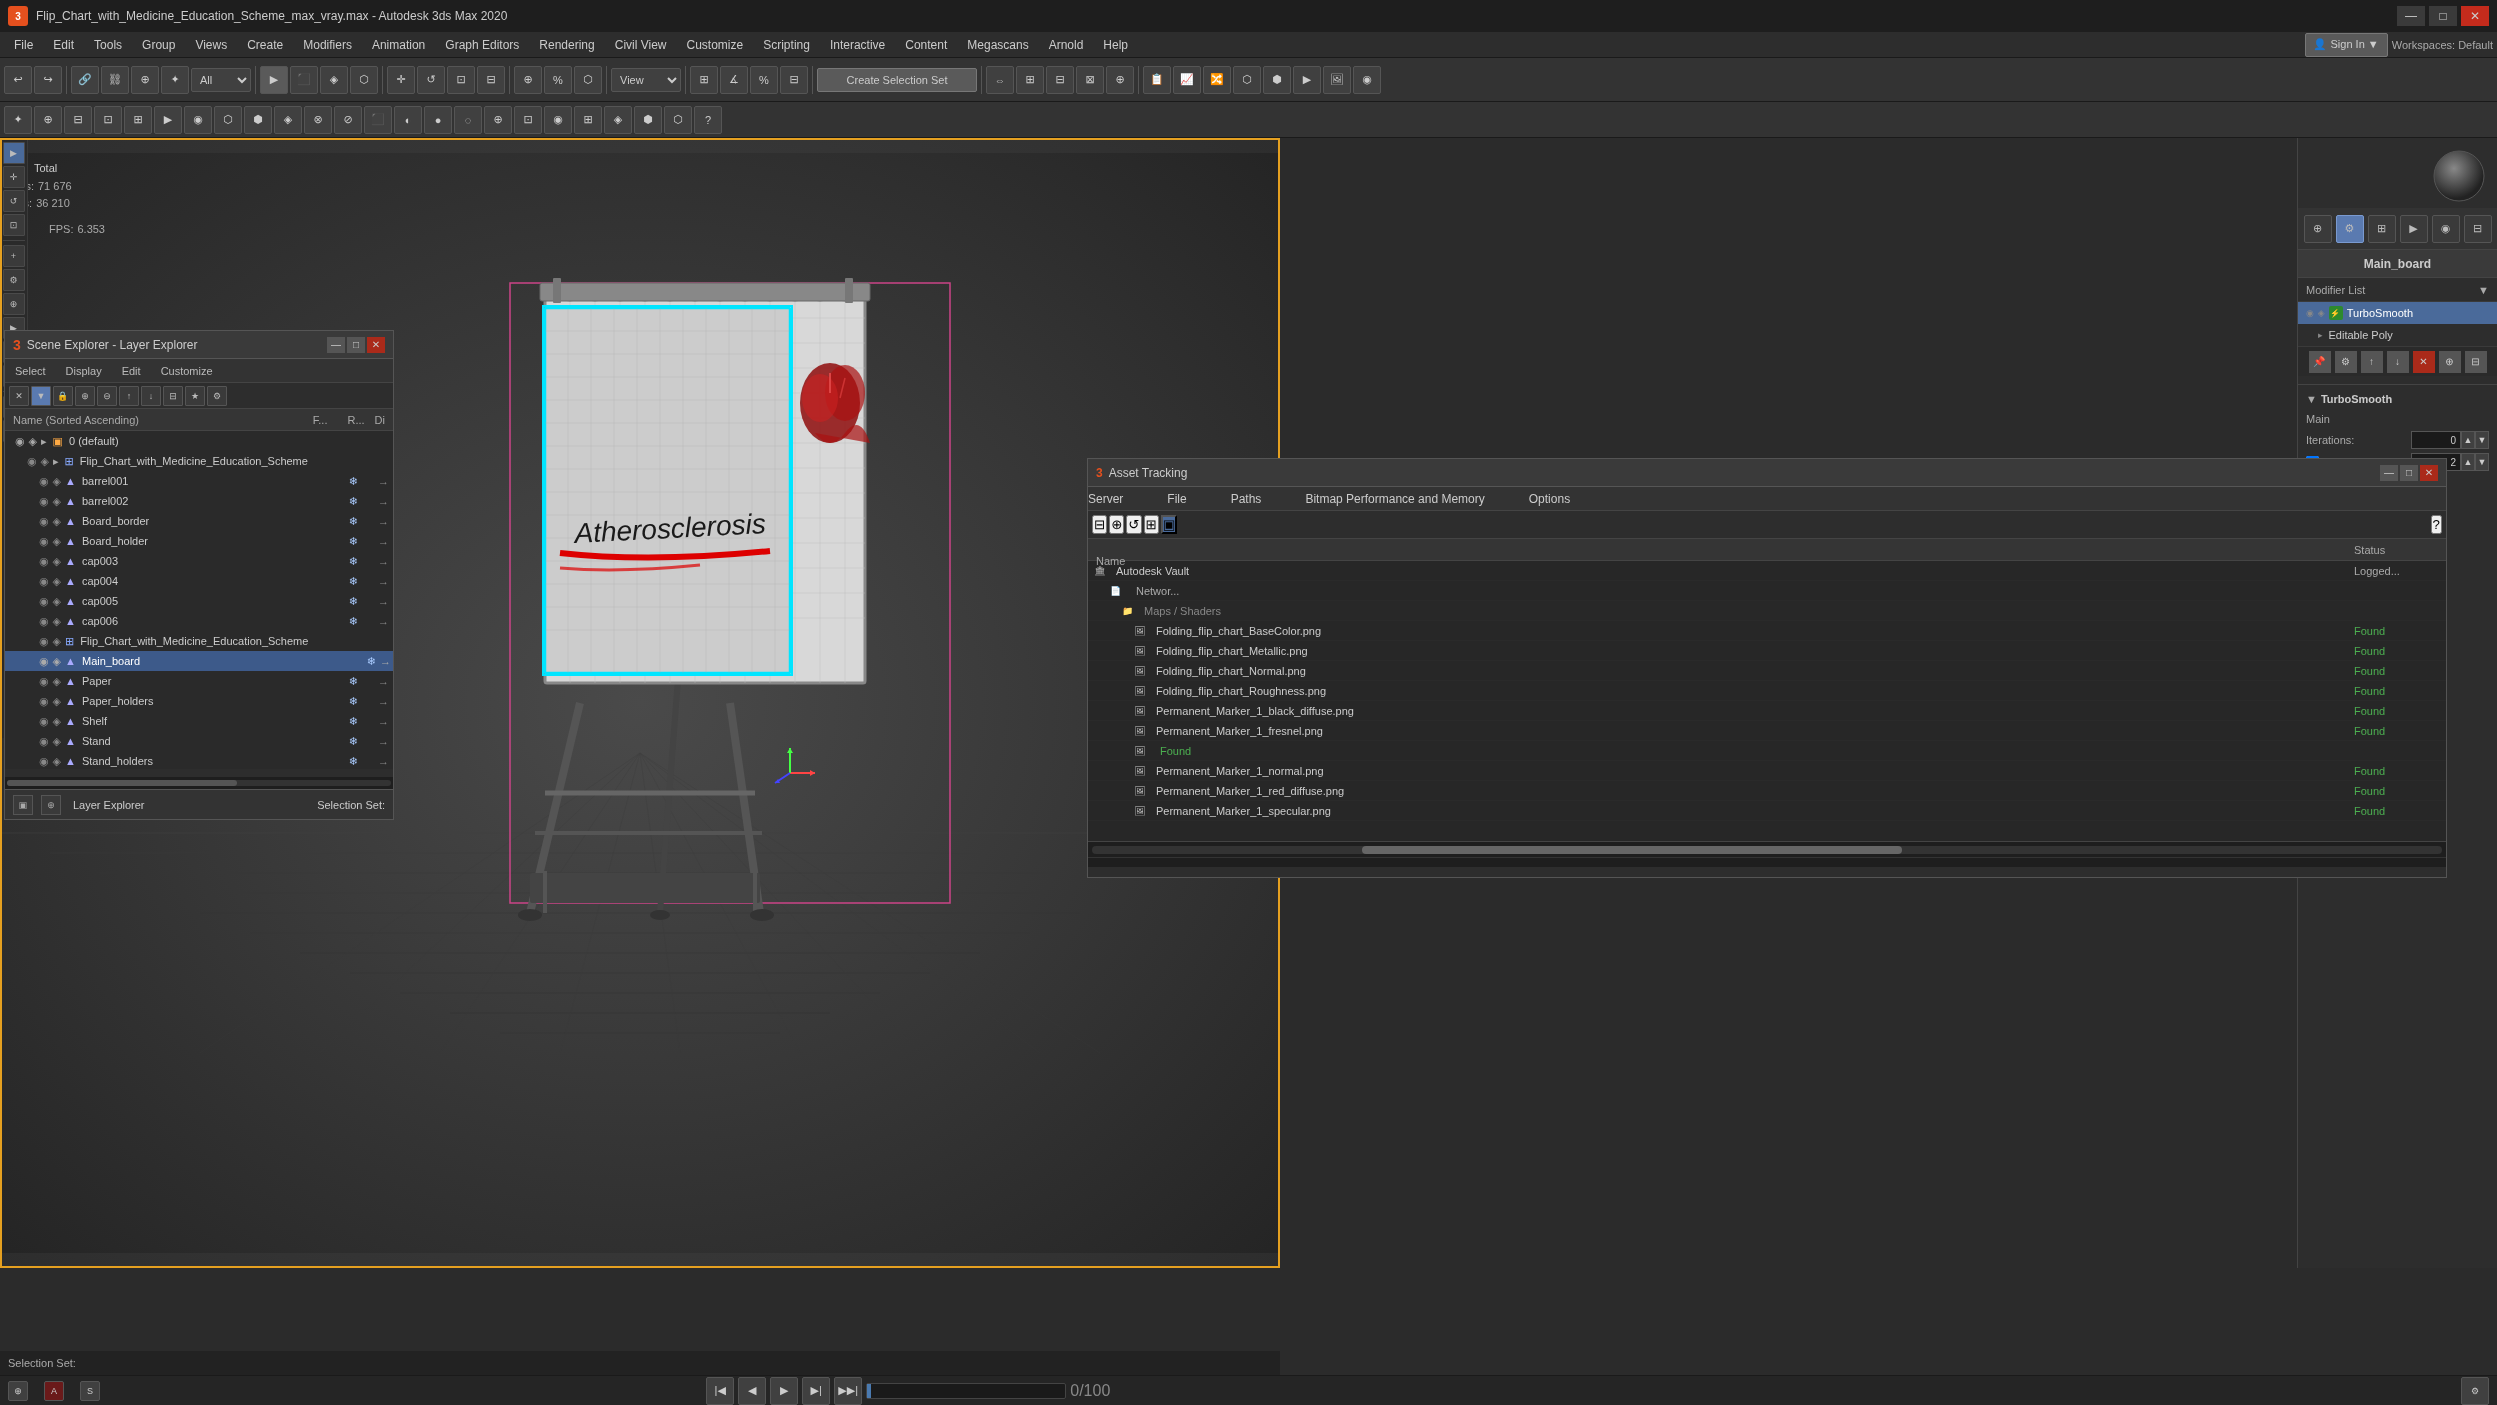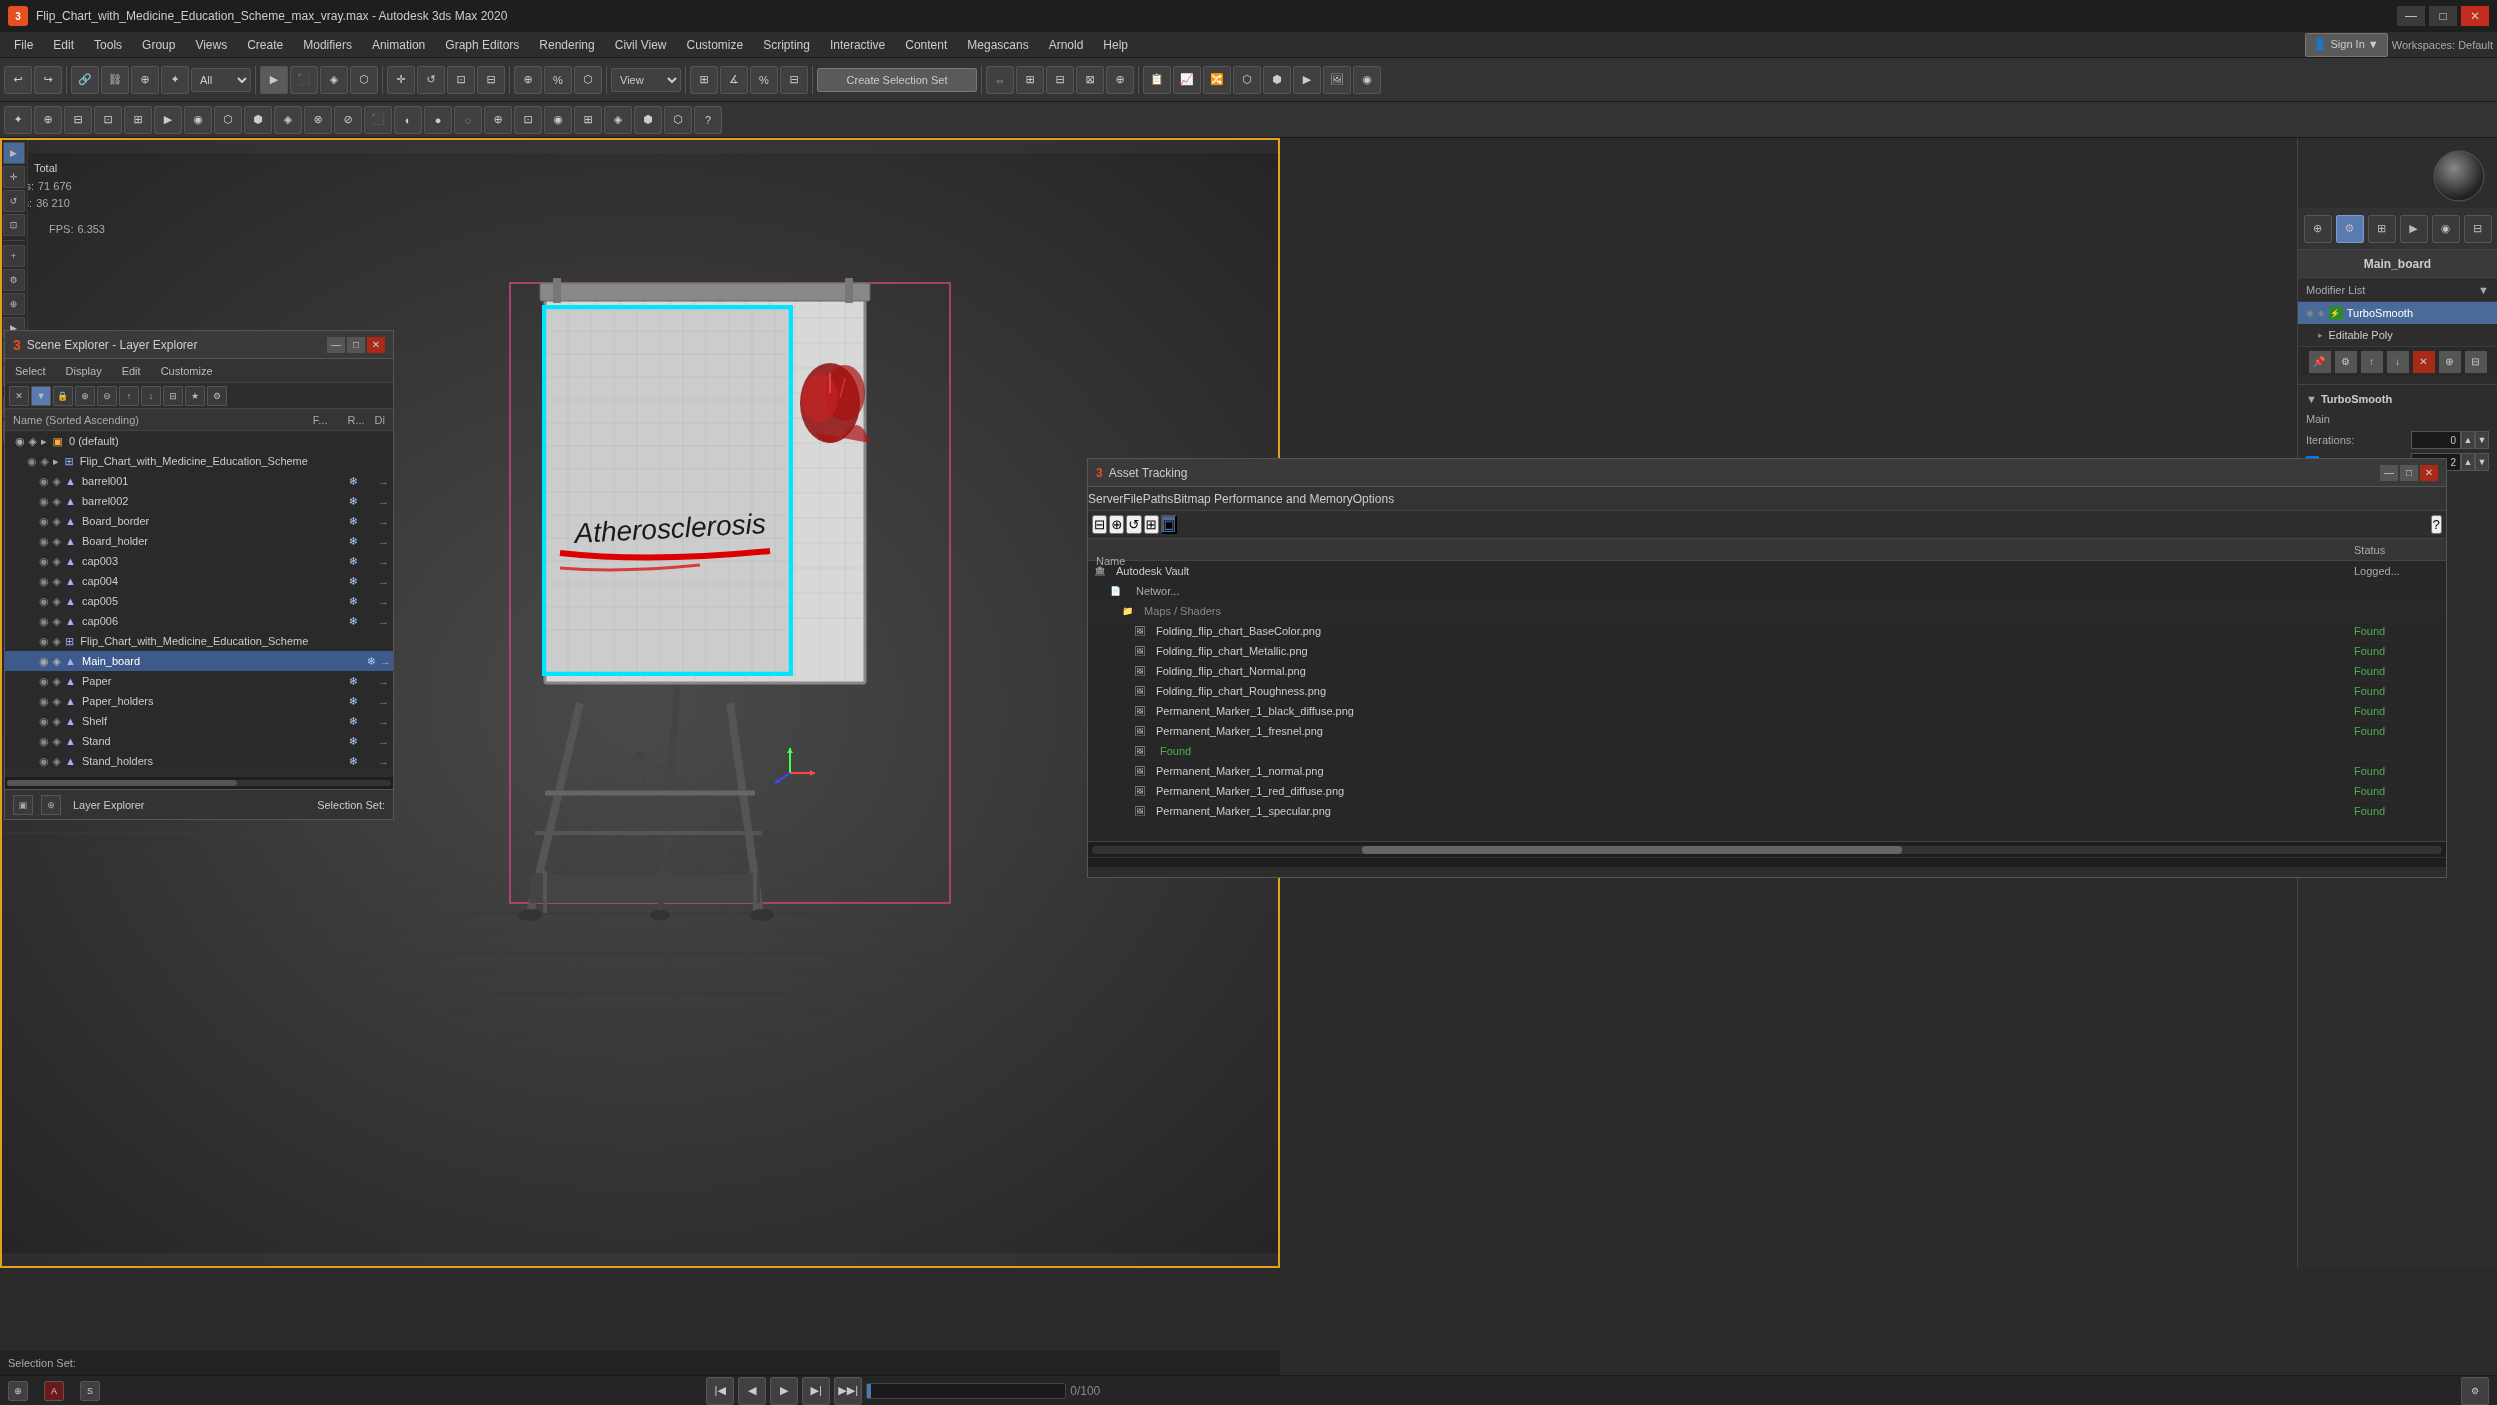--- a/index.html
+++ b/index.html
@@ -484,20 +484,21 @@
     #at-title .at-icon {
       color: #e5501e;
       font-weight: bold;
     }
     #at-menu {
       height: 24px;
       background: #333;
       display: flex;
       align-items: center;
       border-bottom: 1px solid #444;
+      gap: 44px;
     }
     #at-toolbar {
       height: 28px;
       background: #2d2d2d;
       display: flex;
       align-items: center;
       padding: 0 4px;
       gap: 2px;
       border-bottom: 1px solid #444;
     }
@@ -1406,17 +1407,17 @@
 
   <div style="display:flex; align-items:center; gap:4px; flex:2;">
     <button class="tb-btn">|◀</button>
     <button class="tb-btn">◀</button>
     <button class="tb-btn">▶</button>
     <button class="tb-btn">▶|</button>
     <button class="tb-btn">▶▶|</button>
     <div style="width:200px; height:16px; background:#1a1a1a; border:1px solid #444; border-radius:2px; position:relative;">
       <div style="position:absolute; left:0; width:4px; height:100%; background:#4a7ab0;"></div>
     </div>
-    <span style="font-size:12px; color:#888;">0/100</span>
+    <span style="font-size:16px; color:#888;">0/100</span>
   </div>
   <span style="flex:1;"></span>
   <button class="tb-btn" style="font-size:9px;">⚙</button>
 </div>
 
 </body></html>

